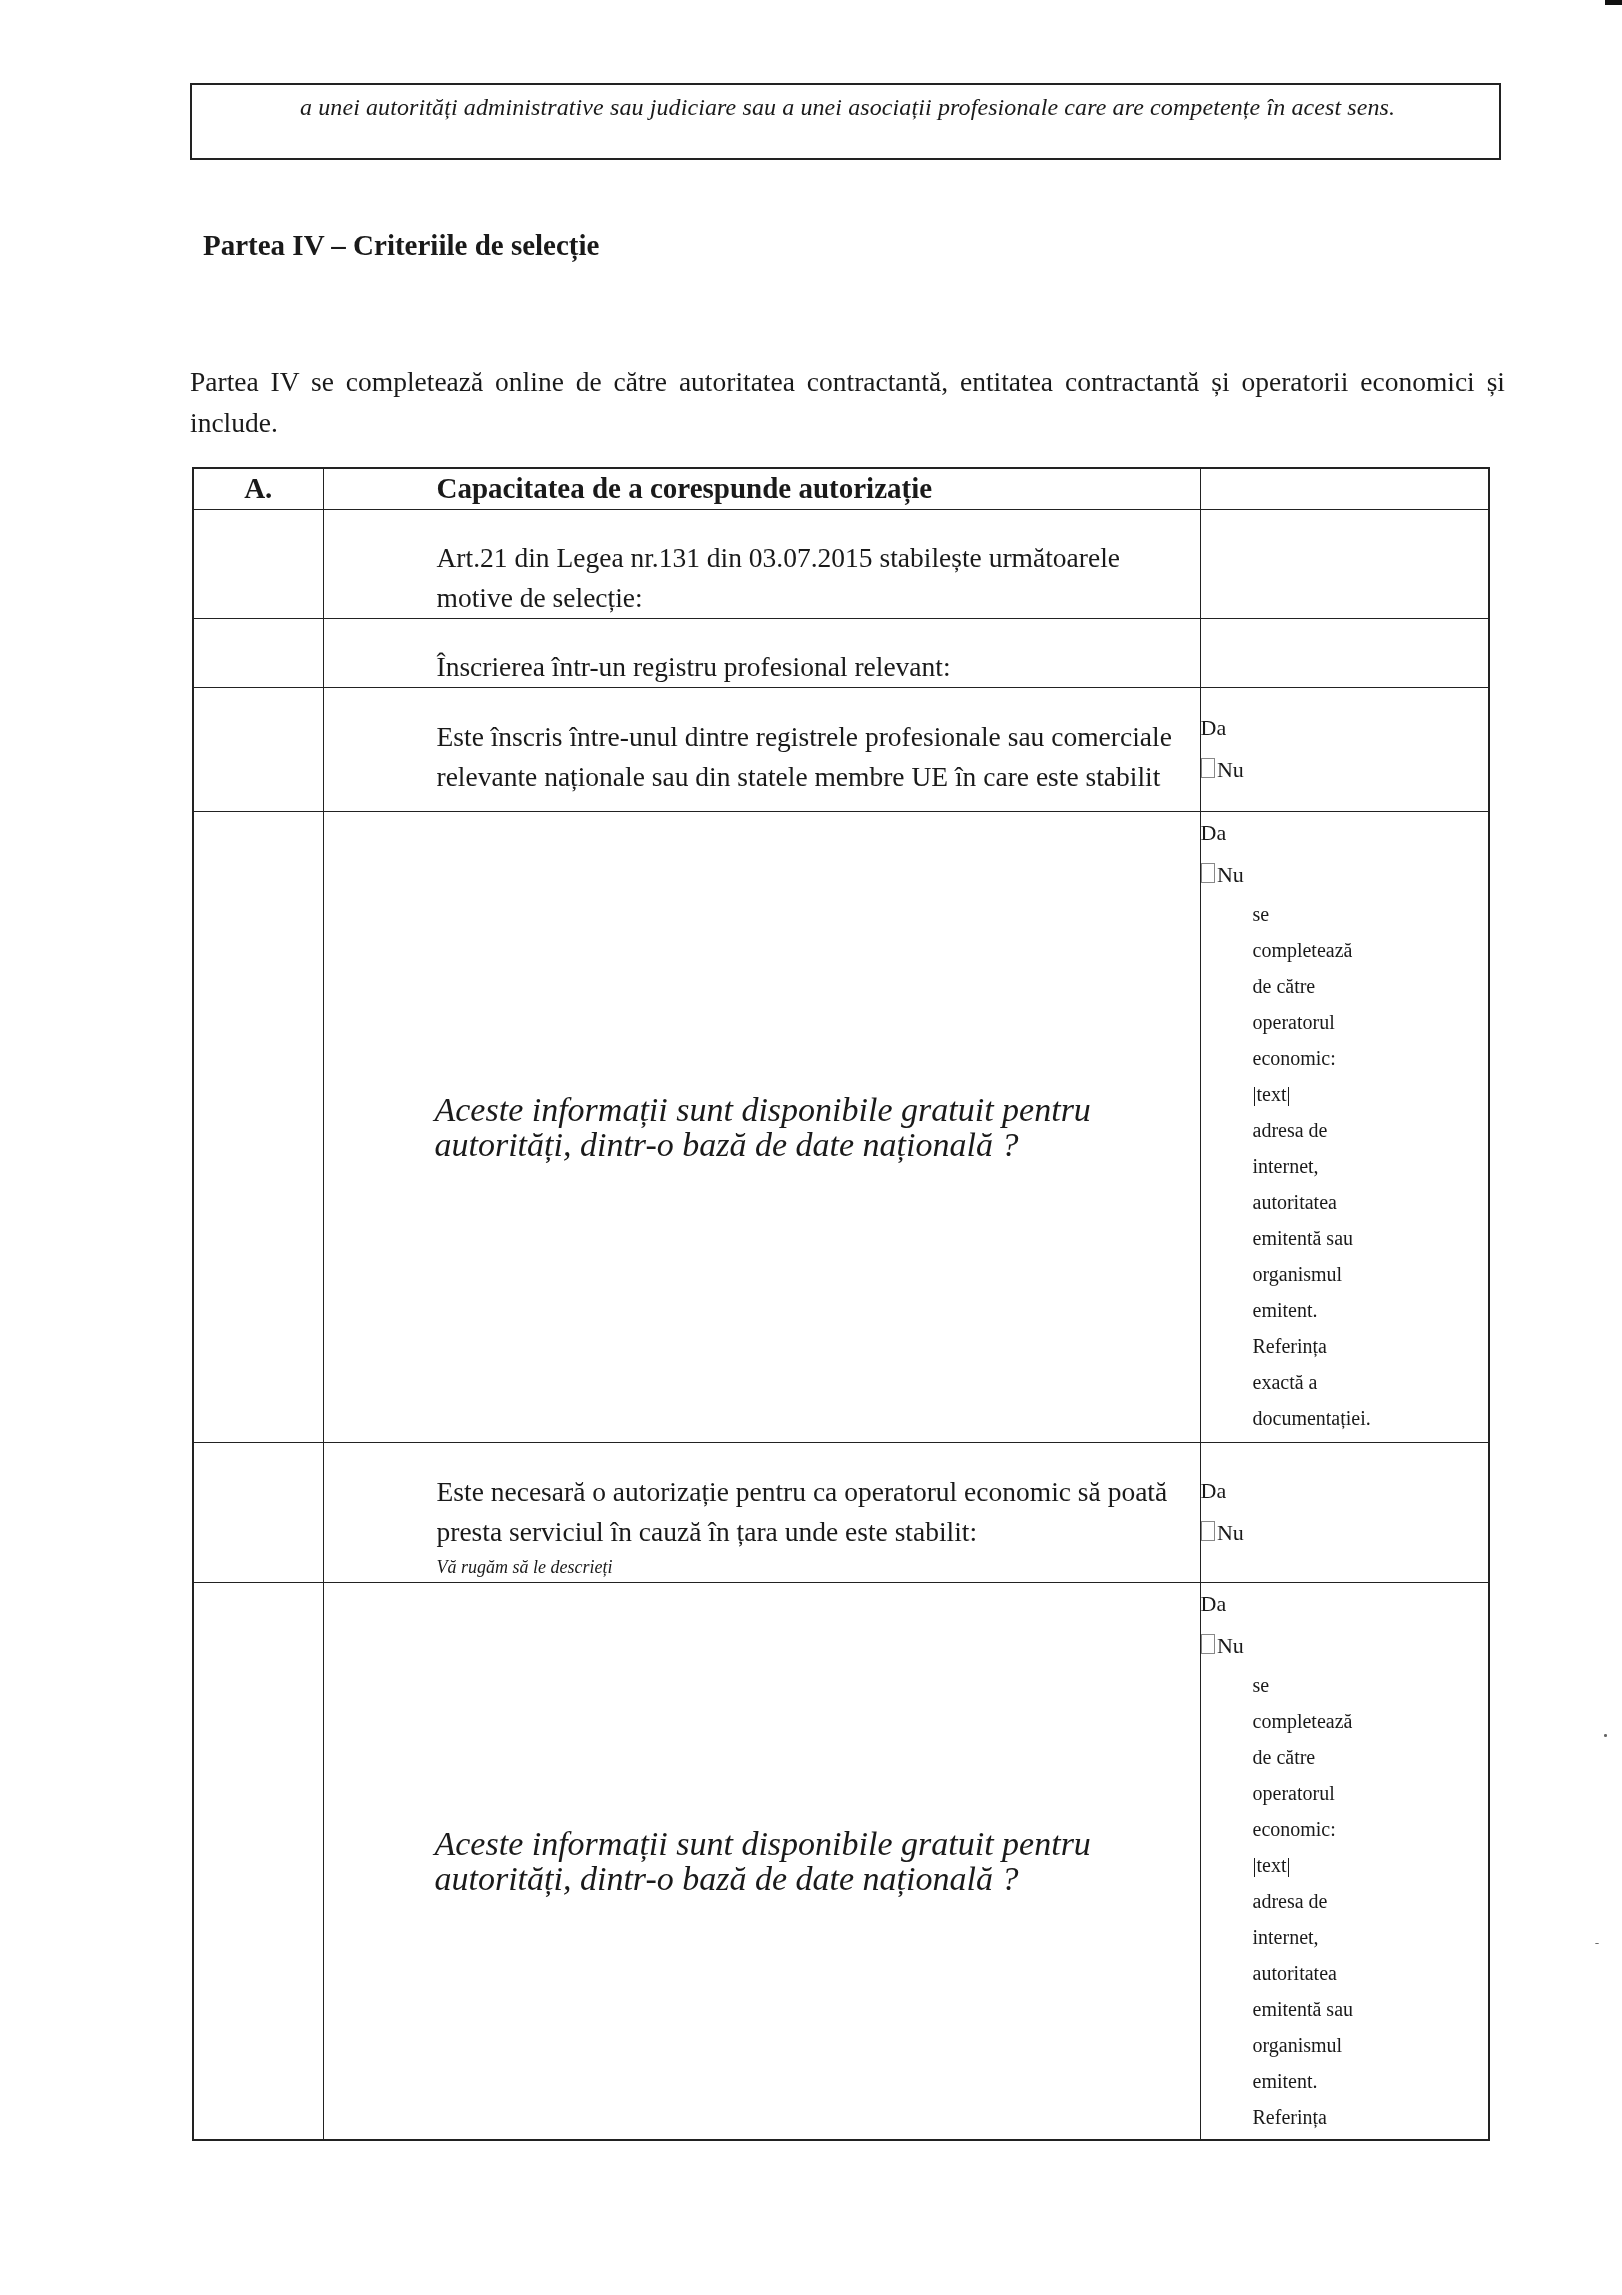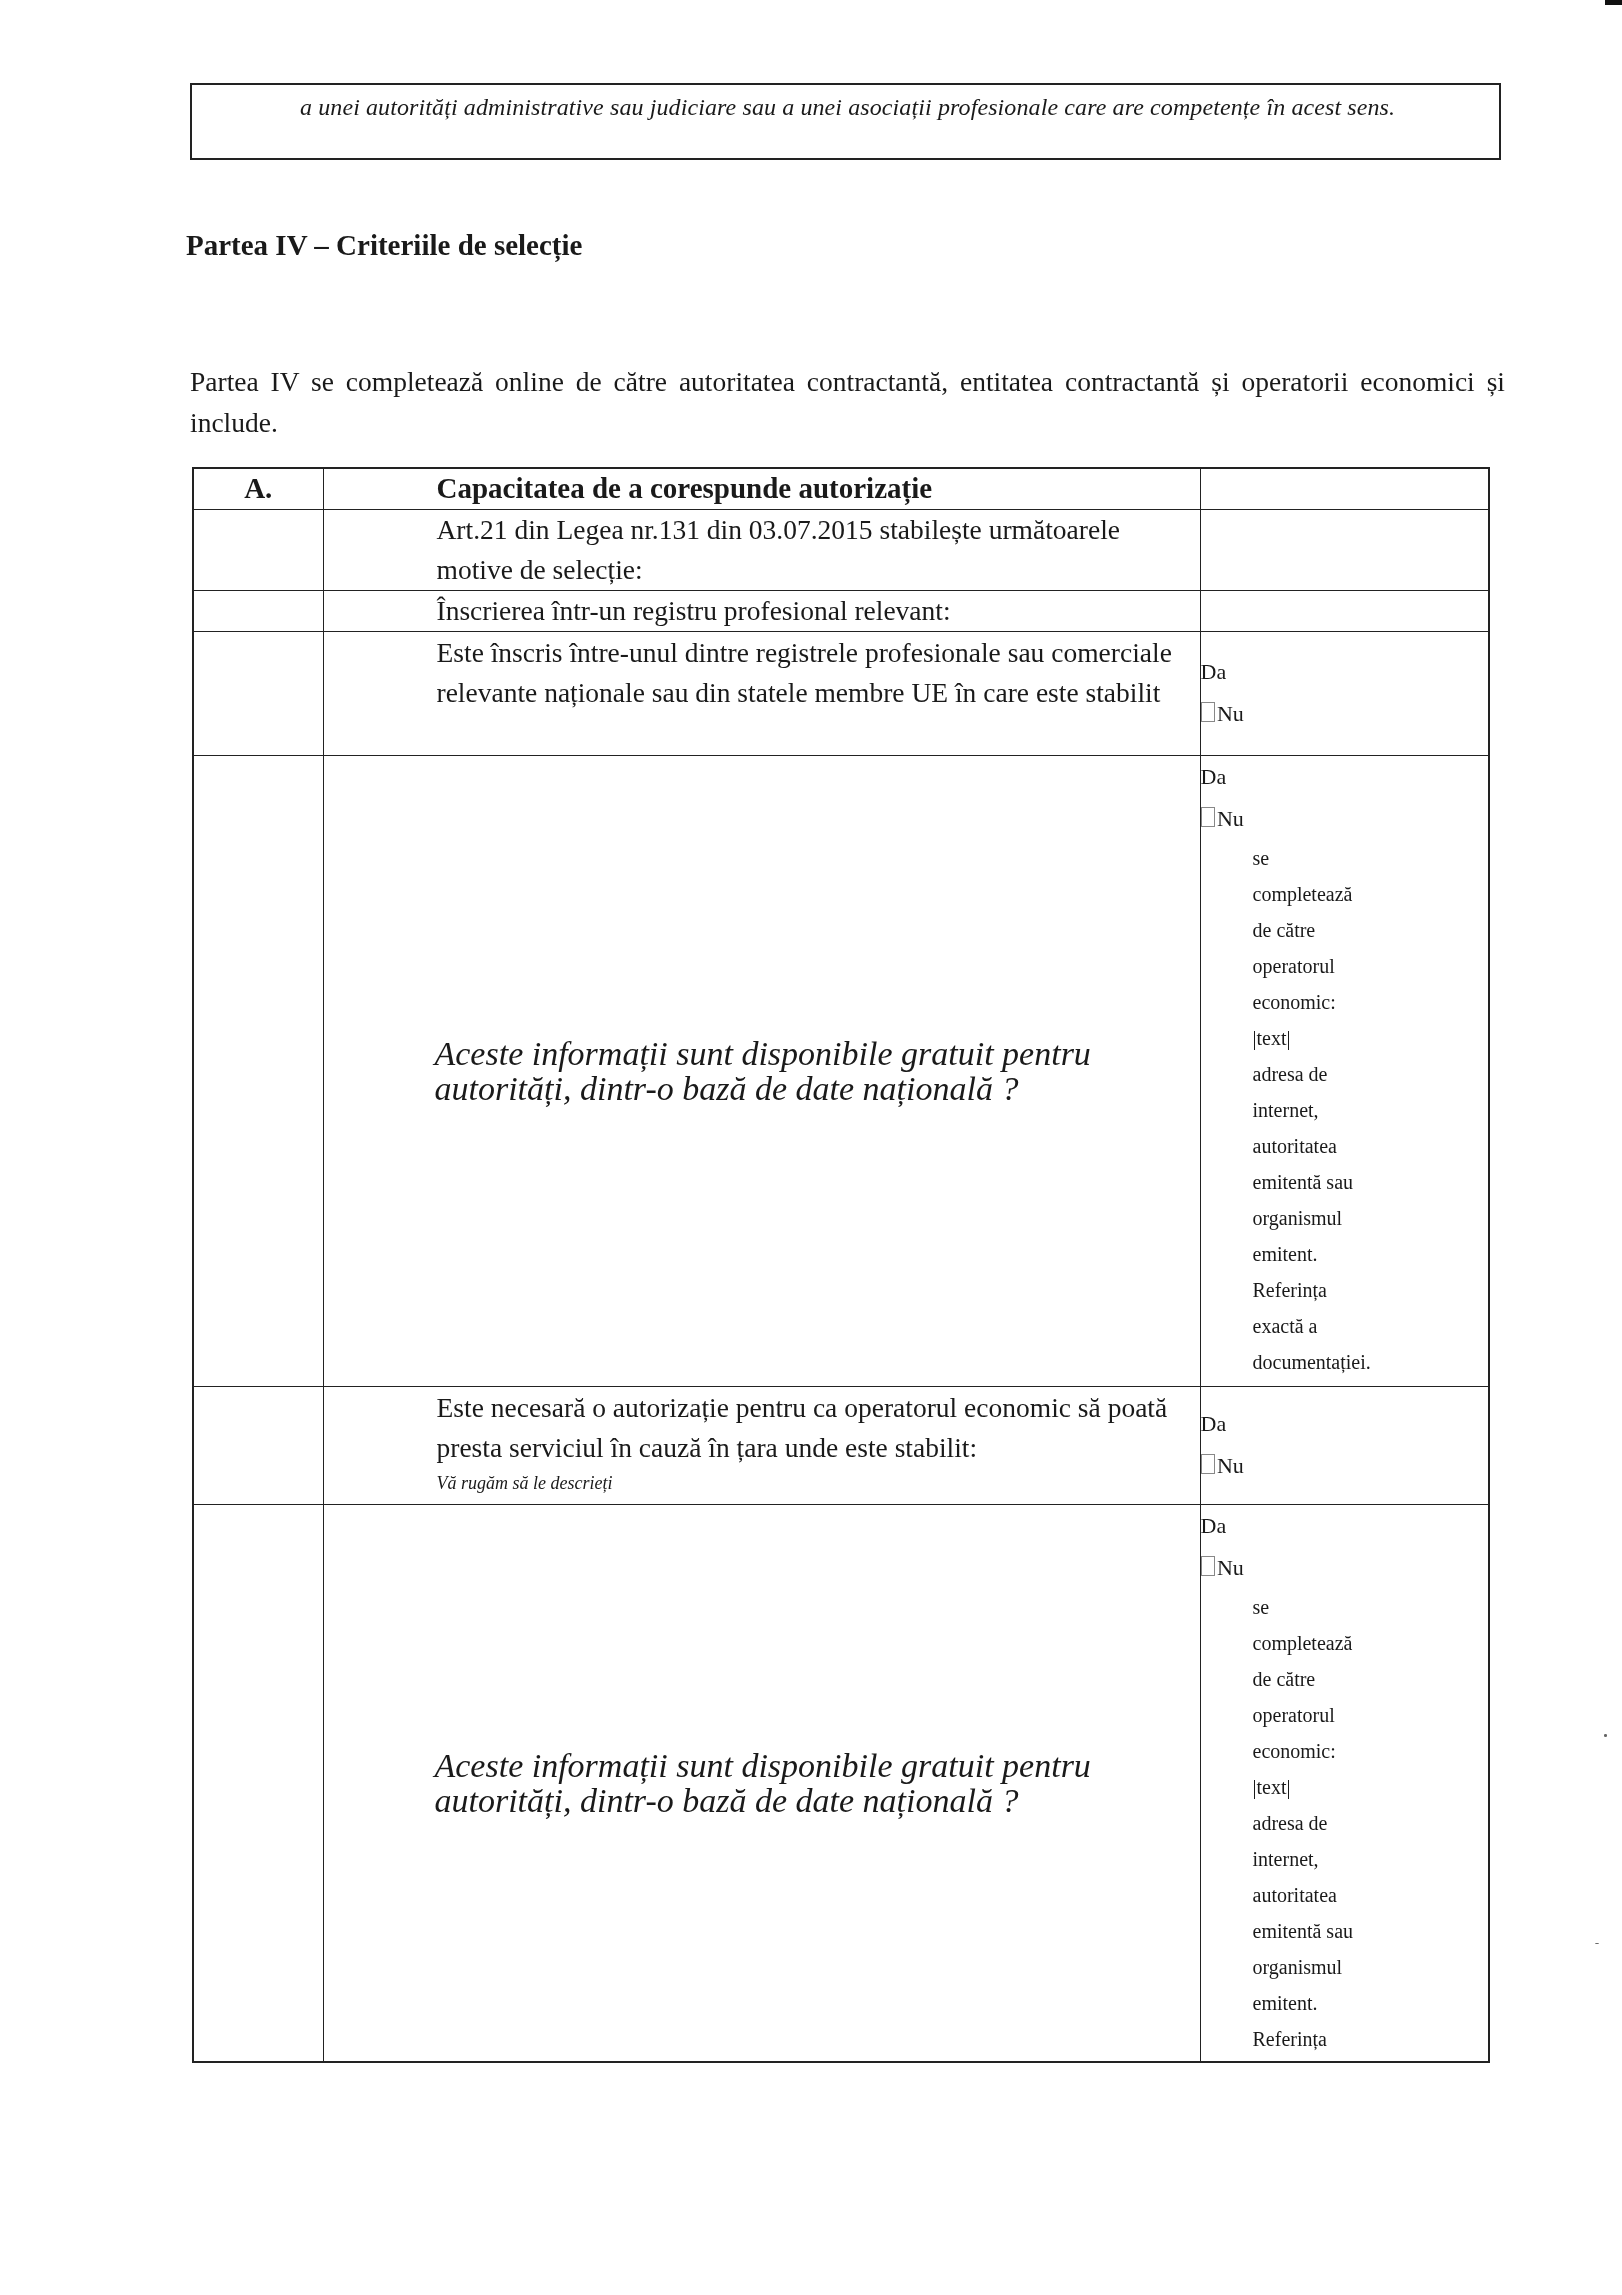--- a/index.html
+++ b/index.html
@@ -8,39 +8,39 @@
   .corner-mark { position: absolute; left: 1605px; top: 0; width: 17.7px; height: 5.2px; background: #111; }
   .speck { position: absolute; width: 2.6px; height: 2.6px; background: #666; border-radius: 50%; }
 
   
   .top-table { position: absolute; left: 190px; top: 83px; width: 1311px; height: 77px;
                border: 2px solid #222; box-sizing: border-box; display: flex; flex-direction: column; }
   .top-table .c1 { width: 152px; border-right: 1.3px solid #222; }
   .top-table .c2 { flex: 1; padding: 5.2px 10.5px 0 108px; font-style: italic; font-size: 24px;
                    line-height: 35px; text-align: justify; text-align-last: left; letter-spacing: 0.1px;}
 
-  .section-title { position: absolute; left: 186px; top: 229px; font-size: 29px; font-weight: bold; text-align: right; }
+  .section-title { position: absolute; left: 203px; top: 229px; font-size: 29px; font-weight: bold; text-align: right; }
   .intro { position: absolute; left: 190px; top: 361px; width: 1315px; font-size: 27.5px; line-height: 41px;
            text-align: justify; }
 
   
   .main-table { position: absolute; left: 192px; top: 467px; width: 1298px; border-collapse: collapse;
                 table-layout: fixed; }
   .main-table td { border: 1.3px solid #222; vertical-align: top; padding: 0; }
   .main-table tr > td:first-child { border-left-width: 2px; }
   .main-table tr > td:last-child { border-right-width: 2px; }
   .main-table tr:first-child td { border-top-width: 2px; }
   .main-table tr:last-child td { border-bottom-width: 2px; }
   .col1 { width: 130px; }
   .col2 { width: 877px; }
   .col3 { width: 289px; }
 
   .letter { font-weight: bold; font-size: 29px; text-align: center; line-height: 39px; }
   .head-text { font-weight: bold; font-size: 29px; line-height: 39px; padding-left: 113px; }
-  .body-text { font-size: 27.5px; line-height: 40px; padding: 0 19.6px 0 113px; }
+  .body-text { font-size: 27.5px; line-height: 40px; padding: 0 19.6px 0 113px; margin-top: 28px; }
   .italic-q { font-style: italic; font-size: 34px; line-height: 35px; padding: 0 19.6px 0 111px; }
   .italic-note { font-style: italic; font-size: 18px; line-height: 30px; padding-left: 113px; }
 
   .yn { font-size: 22px; line-height: 42px; }
   .yn .nu { display: inline-block; }
   .checkbox { display: inline-block; width: 12.4px; height: 18.3px; border: 0.7px solid #888; margin-right: 2px;
               vertical-align: -1.3px; }
   .ans { padding-left: 52px; font-size: 20px; line-height: 36px; }
   .ans .line { white-space: nowrap; }
 </style>

